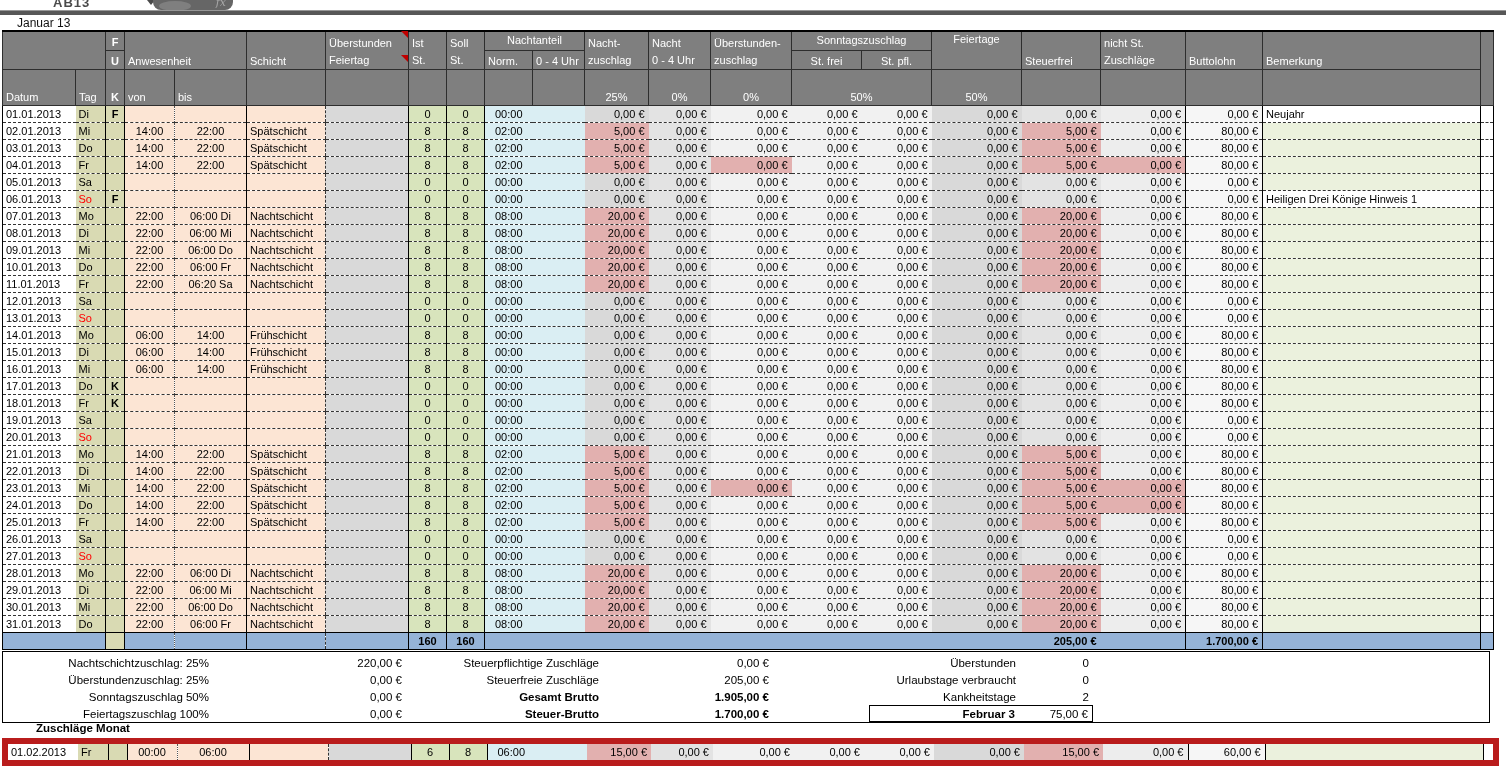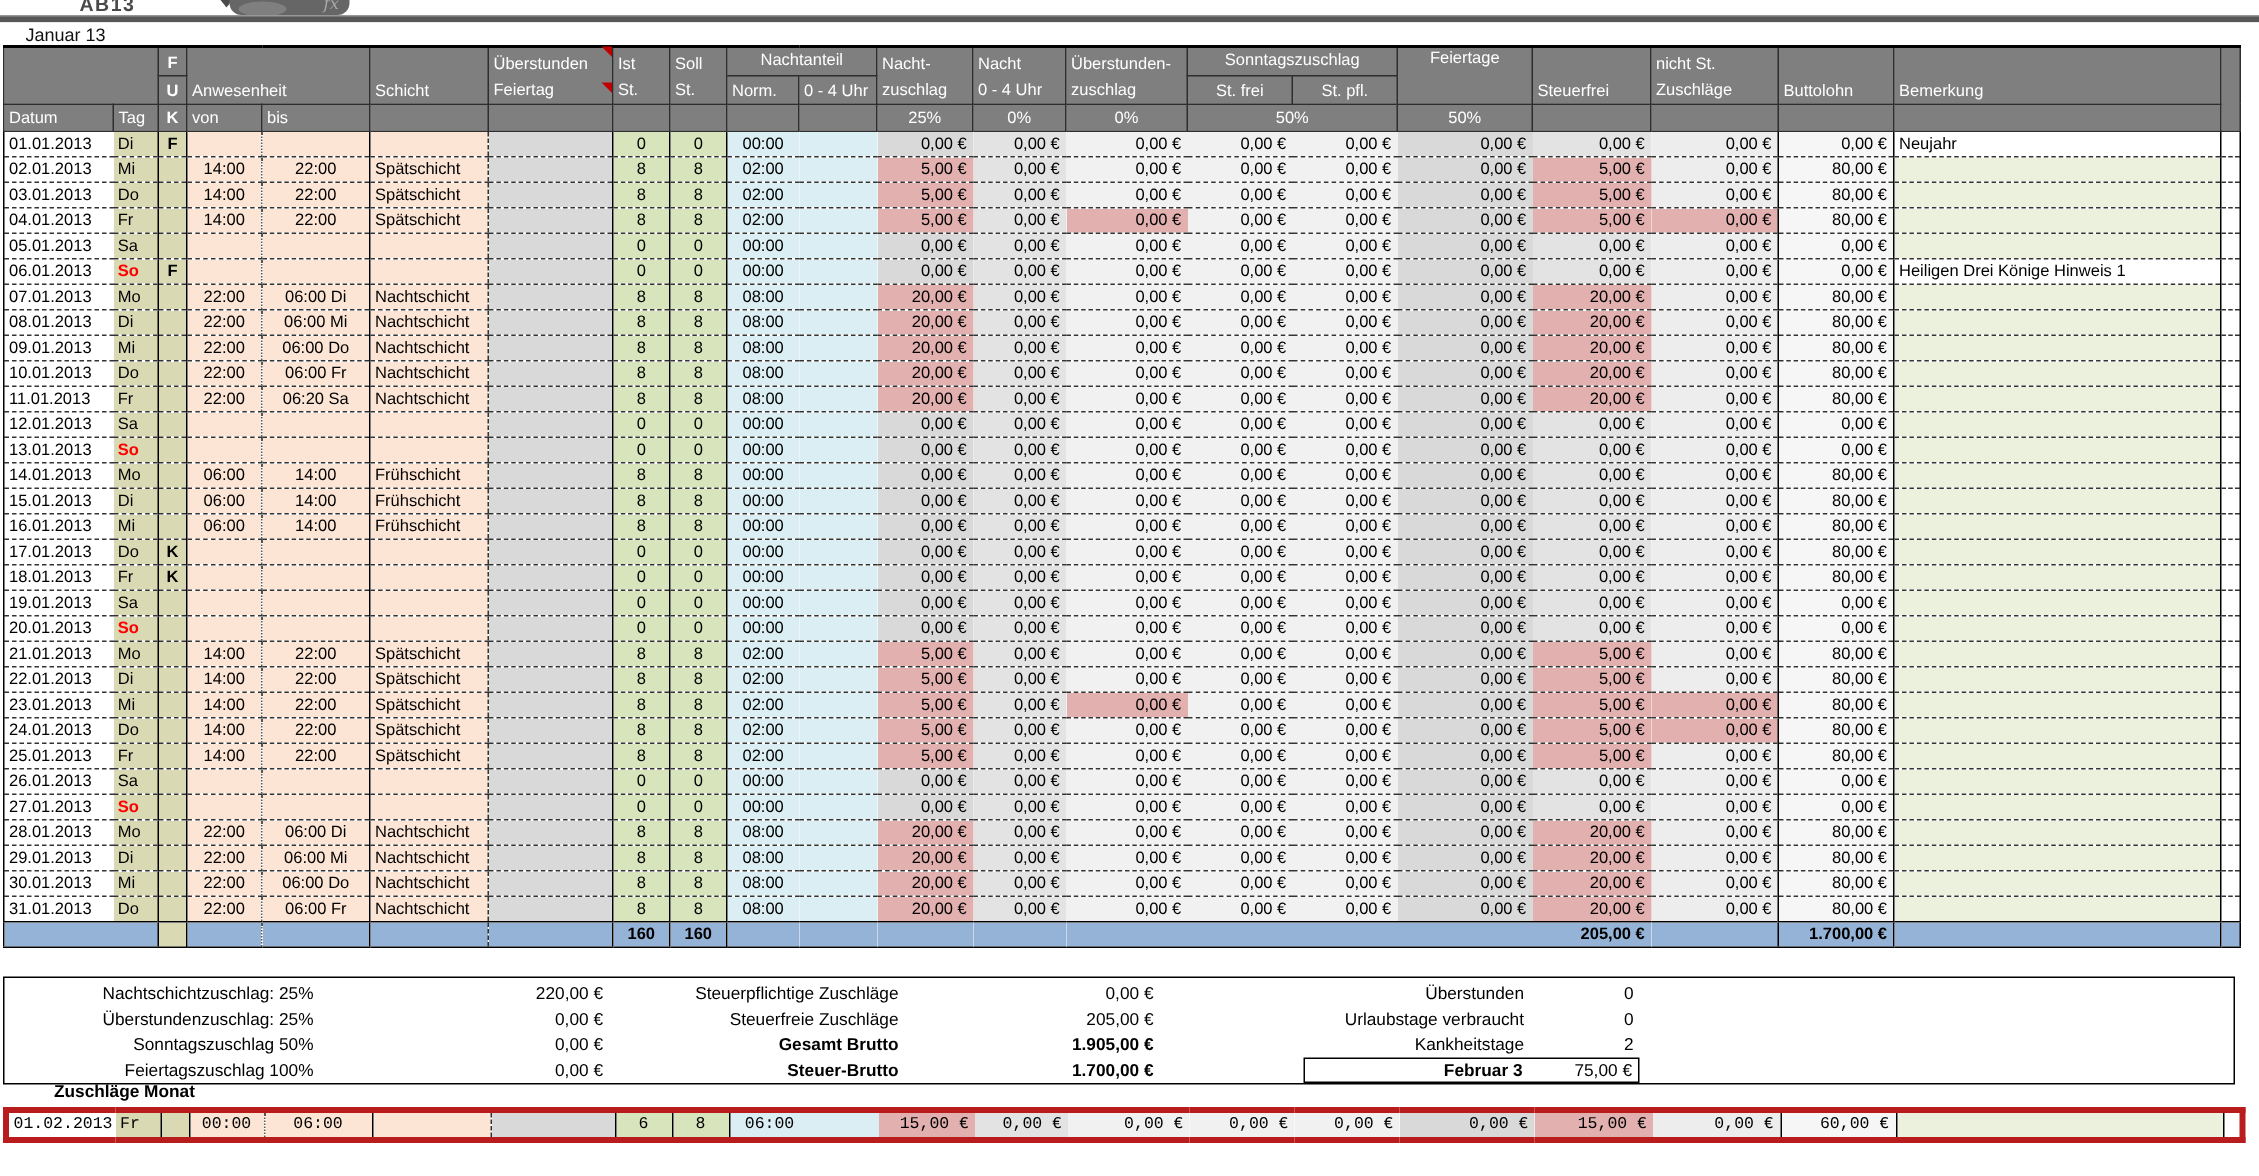--- a/index.html
+++ b/index.html
@@ -12,31 +12,31 @@
   .fx-tab{position:absolute;left:153px;top:-8px;width:80px;height:18px;background:#666;border-radius:8px;}
   .fx-oval{position:absolute;left:6px;top:9px;width:32px;height:10px;background:#7f7f7f;border-radius:50%;}
   .fx{position:absolute;right:7px;top:4px;font-style:italic;font-size:11px;color:#a8a8a8;font-family:"DejaVu Serif",serif;}
   .top-divider{position:absolute;top:10px;left:0;width:100%;height:5px;background:#575757;border-top:1px solid #979797;box-sizing:border-box;}
   
   .sheet{position:absolute;top:15px;left:0;right:0;bottom:0;background:#fff;}
   .month-label{position:absolute;left:17px;top:1px;font-size:12px;color:#111;}
   .table-wrap{position:absolute;left:2px;top:15px;width:1493px;}
   table{border-collapse:collapse;table-layout:fixed;width:1491px;}
   .main-table{border:1px solid #000;border-top:2px solid #000;}
-  .next-table{border:4px solid #b91c1c;font-family:Liberation Mono, monospace;}
+  .next-table{border:6px solid #b91c1c;}
   col.w-date{width:73px}col.w-day{width:30px}col.w-fuk{width:19px}col.w-von{width:50px}
   col.w-bis{width:72px}col.w-schicht{width:79px}col.w-uf{width:83px}col.w-ist{width:38px}
   col.w-soll{width:38px}col.w-norm{width:48px}col.w-n04{width:52px}col.w-nz{width:64px}
   col.w-n0{width:62px}col.w-uez{width:81px}col.w-sfr{width:70px}col.w-spf{width:70px}
   col.w-ft{width:90px}col.w-stf{width:79px}col.w-nst{width:85px}col.w-bl{width:77px}
   col.w-bem{width:218px}col.w-end{width:13px}
   
   thead th{background:#7f7f7f;color:#fff;font-weight:normal;border:1px solid #2e2e2e;
            padding:0 3px;text-align:left;vertical-align:bottom;font-size:11px;line-height:15px;}
-  thead tr.hr1{height:19px}thead tr.hr2{height:19px}thead tr.hr3{height:18px}
+  thead tr.hr1{height:19px}thead tr.hr2{height:19px}thead tr.hr3{height:36px}
   thead th.ctr{text-align:center}
   thead th.al-t{vertical-align:top}
   thead th.two div{line-height:17px;}
   thead th.fukc{text-align:center;font-weight:bold;padding:0;}
   
   tbody tr{height:17px;}
   tbody td{padding:0 3px;border-bottom:1px dashed #333;line-height:16px;overflow:hidden;white-space:nowrap;}
   td.c-date{background:#fff;}
   td.c-day{background:#d9dab3;}
   td.c-fuk{background:#d9dab3;border-left:1px solid #000;border-right:1px solid #000;text-align:center;}
@@ -54,21 +54,21 @@
   td.c-sfr{background:#f1f1f1;}
   td.c-spf{background:#f1f1f1;}
   td.c-ft{background:#d9d9d9;}
   td.c-stf{background:#e3e3e3;}
   td.c-nst{background:#ededed;}
   td.c-bl{background:#f6f6f6;border-left:1px solid #000;}
   td.c-bem{background:#ebf1dd;border-left:1px solid #000;}
   td.c-end{background:#fff;border-left:1px solid #000;}
   td.money{text-align:right;padding-right:4px;}
   td.pink{background:#e2b0af !important;}
-  td.sun{color:#ff0000;font-weight:bold;}
+  td.sun{color:#ff0000;font-weight:normal;}
   td.bemw{background:#fff !important;}
   .b{font-weight:bold;}
   
   tr.total-row td{background:#95b3d7 !important;border-top:1px solid #000;border-bottom:1px solid #000;font-weight:bold;}
   tr.total-row td.tanc{background:#d9dab3 !important;}
   
   .tri{position:absolute;width:0;height:0;border-left:7px solid transparent;border-top:7px solid #c00000;}
   
   .summary-box{position:absolute;left:2px;top:636px;width:1488px;height:72px;border:1px solid #000;box-sizing:border-box;padding-top:17px;}
   .sum-g{position:absolute;top:2px;}

